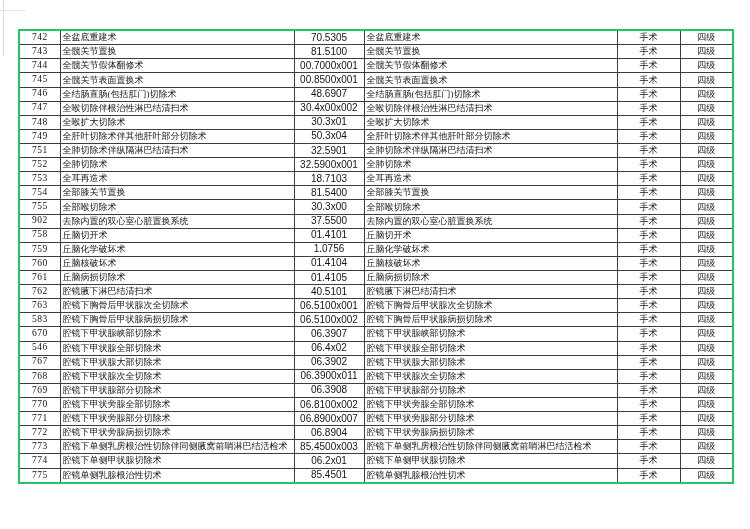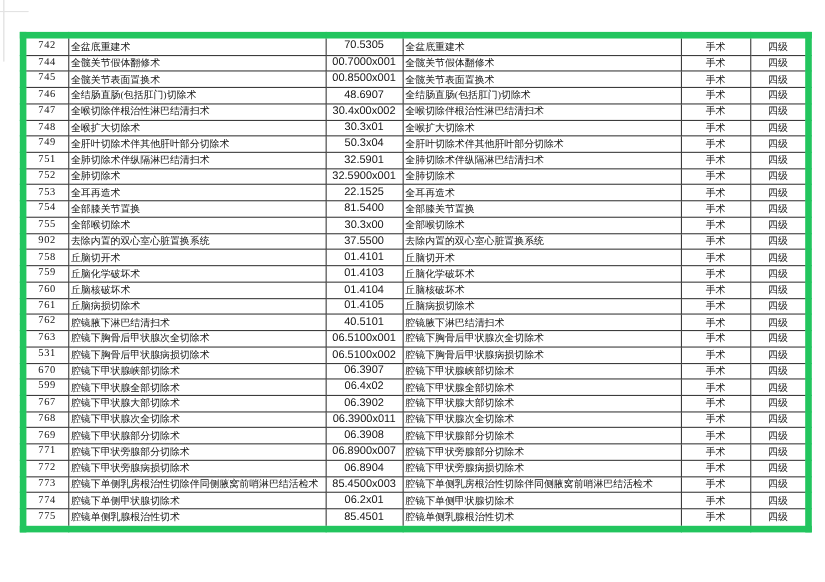--- a/index.html
+++ b/index.html
@@ -20,21 +20,21 @@
   }
   .edge-artifact-h {
     position: absolute; left: 0; top: 10px;
     width: 26px; height: 1px; background: #e3e3e3;
   }
   table.proc {
     position: absolute; left: 18px; top: 29px;
     width: 714px; height: 455px;
     border-collapse: collapse;
     table-layout: fixed;
-    border: 6px solid #22c55e;
+    border: 2px solid #22c55e;
     background: #ffffff;
   }
   table.proc td {
     border: 1px solid #3d3d3d;
     border-top-width: 1.5px;
     color: #141414;
     line-height: 1;
     white-space: nowrap;
     overflow: hidden;
     vertical-align: middle;
@@ -83,20 +83,28 @@
     <tbody>
         <tr>
           <td class="c0">742</td>
           <td class="c1">全盆底重建术</td>
           <td class="c2">70.5305</td>
           <td class="c3">全盆底重建术</td>
           <td class="c4">手术</td>
           <td class="c5">四级</td>
         </tr>
         <tr>
+          <td class="c0">743</td>
+          <td class="c1">全髋关节置换</td>
+          <td class="c2">81.5100</td>
+          <td class="c3">全髋关节置换</td>
+          <td class="c4">手术</td>
+          <td class="c5">四级</td>
+        </tr>
+        <tr>
           <td class="c0">744</td>
           <td class="c1">全髋关节假体翻修术</td>
           <td class="c2">00.7000x001</td>
           <td class="c3">全髋关节假体翻修术</td>
           <td class="c4">手术</td>
           <td class="c5">四级</td>
         </tr>
         <tr>
           <td class="c0">745</td>
           <td class="c1">全髋关节表面置换术</td>
@@ -149,21 +157,21 @@
           <td class="c0">752</td>
           <td class="c1">全肺切除术</td>
           <td class="c2">32.5900x001</td>
           <td class="c3">全肺切除术</td>
           <td class="c4">手术</td>
           <td class="c5">四级</td>
         </tr>
         <tr>
           <td class="c0">753</td>
           <td class="c1">全耳再造术</td>
-          <td class="c2">22.1525</td>
+          <td class="c2">18.7103</td>
           <td class="c3">全耳再造术</td>
           <td class="c4">手术</td>
           <td class="c5">四级</td>
         </tr>
         <tr>
           <td class="c0">754</td>
           <td class="c1">全部膝关节置换</td>
           <td class="c2">81.5400</td>
           <td class="c3">全部膝关节置换</td>
           <td class="c4">手术</td>
@@ -189,21 +197,21 @@
           <td class="c0">758</td>
           <td class="c1">丘脑切开术</td>
           <td class="c2">01.4101</td>
           <td class="c3">丘脑切开术</td>
           <td class="c4">手术</td>
           <td class="c5">四级</td>
         </tr>
         <tr>
           <td class="c0">759</td>
           <td class="c1">丘脑化学破坏术</td>
-          <td class="c2">01.4103</td>
+          <td class="c2">1.0756</td>
           <td class="c3">丘脑化学破坏术</td>
           <td class="c4">手术</td>
           <td class="c5">四级</td>
         </tr>
         <tr>
           <td class="c0">760</td>
           <td class="c1">丘脑核破坏术</td>
           <td class="c2">01.4104</td>
           <td class="c3">丘脑核破坏术</td>
           <td class="c4">手术</td>
@@ -227,37 +235,37 @@
         </tr>
         <tr>
           <td class="c0">763</td>
           <td class="c1">腔镜下胸骨后甲状腺次全切除术</td>
           <td class="c2">06.5100x001</td>
           <td class="c3">腔镜下胸骨后甲状腺次全切除术</td>
           <td class="c4">手术</td>
           <td class="c5">四级</td>
         </tr>
         <tr>
-          <td class="c0">531</td>
+          <td class="c0">583</td>
           <td class="c1">腔镜下胸骨后甲状腺病损切除术</td>
           <td class="c2">06.5100x002</td>
           <td class="c3">腔镜下胸骨后甲状腺病损切除术</td>
           <td class="c4">手术</td>
           <td class="c5">四级</td>
         </tr>
         <tr>
           <td class="c0">670</td>
           <td class="c1">腔镜下甲状腺峡部切除术</td>
           <td class="c2">06.3907</td>
           <td class="c3">腔镜下甲状腺峡部切除术</td>
           <td class="c4">手术</td>
           <td class="c5">四级</td>
         </tr>
         <tr>
-          <td class="c0">599</td>
+          <td class="c0">546</td>
           <td class="c1">腔镜下甲状腺全部切除术</td>
           <td class="c2">06.4x02</td>
           <td class="c3">腔镜下甲状腺全部切除术</td>
           <td class="c4">手术</td>
           <td class="c5">四级</td>
         </tr>
         <tr>
           <td class="c0">767</td>
           <td class="c1">腔镜下甲状腺大部切除术</td>
           <td class="c2">06.3902</td>
@@ -271,20 +279,28 @@
           <td class="c2">06.3900x011</td>
           <td class="c3">腔镜下甲状腺次全切除术</td>
           <td class="c4">手术</td>
           <td class="c5">四级</td>
         </tr>
         <tr>
           <td class="c0">769</td>
           <td class="c1">腔镜下甲状腺部分切除术</td>
           <td class="c2">06.3908</td>
           <td class="c3">腔镜下甲状腺部分切除术</td>
+          <td class="c4">手术</td>
+          <td class="c5">四级</td>
+        </tr>
+        <tr>
+          <td class="c0">770</td>
+          <td class="c1">腔镜下甲状旁腺全部切除术</td>
+          <td class="c2">06.8100x002</td>
+          <td class="c3">腔镜下甲状旁腺全部切除术</td>
           <td class="c4">手术</td>
           <td class="c5">四级</td>
         </tr>
         <tr>
           <td class="c0">771</td>
           <td class="c1">腔镜下甲状旁腺部分切除术</td>
           <td class="c2">06.8900x007</td>
           <td class="c3">腔镜下甲状旁腺部分切除术</td>
           <td class="c4">手术</td>
           <td class="c5">四级</td>

